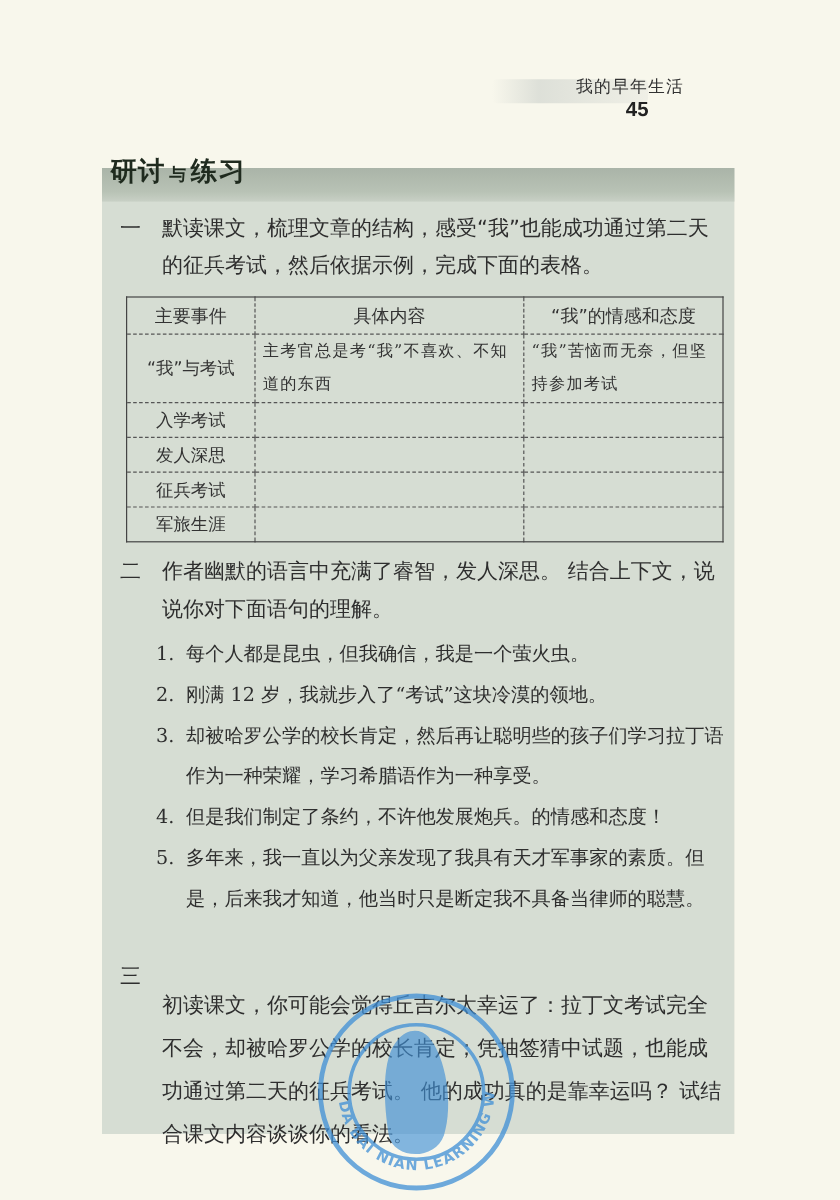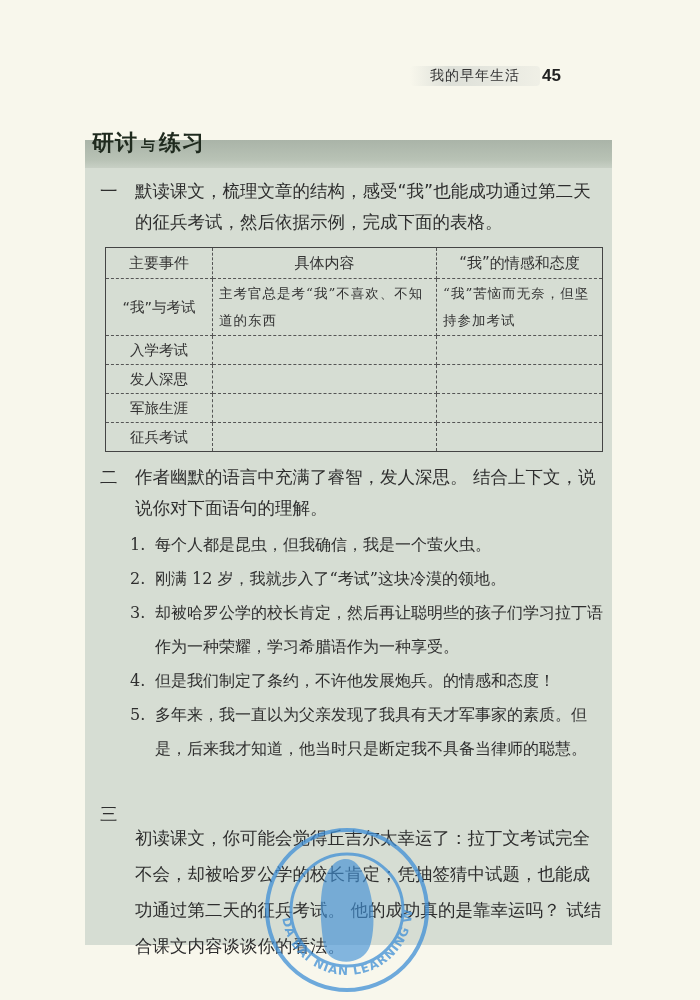--- a/index.html
+++ b/index.html
@@ -4,21 +4,21 @@
 <style>
   html, body { margin: 0; padding: 0; }
   body {
     width: 700px; height: 1000px; position: relative; overflow: hidden;
     background: #f8f7ec;
     font-family: "DejaVu Sans", "Liberation Sans", sans-serif;
     color: #2b2b2b;
   }
   .running-header {
     position: absolute; top: 64px; left: 420px; width: 200px; height: 24px;
-    display: flex; align-items: center;
+    display: flex; align-items: center; flex-direction: column;
   }
   .running-header .shade {
     position: absolute; left: -10px; top: 2px; width: 130px; height: 20px;
     background: linear-gradient(90deg, rgba(200,204,200,0) 0%, rgba(210,214,208,0.7) 30%, rgba(220,222,216,0.3) 100%);
     border-radius: 4px;
   }
   .running-header .title {
     position: relative; font-family: "DejaVu Serif", serif; font-size: 14px; color: #333;
     margin-left: 10px; letter-spacing: 1px;
   }
@@ -110,26 +110,26 @@
     <td>入学考试</td>
     <td></td>
     <td></td>
   </tr>
   <tr>
     <td>发人深思</td>
     <td></td>
     <td></td>
   </tr>
   <tr>
-    <td>军旅生涯</td>
+    <td>征兵考试</td>
     <td></td>
     <td></td>
   </tr>
   <tr>
-    <td>征兵考试</td>
+    <td>军旅生涯</td>
     <td></td>
     <td></td>
   </tr>
 </tbody>
   </table>
 
 <div class="q q2" style="left:85px;">
   <span class="num">二</span>
   <div class="body">作者幽默的语言中充满了睿智，发人深思。 结合上下文，说说你对下面语句的理解。</div>
 </div>

